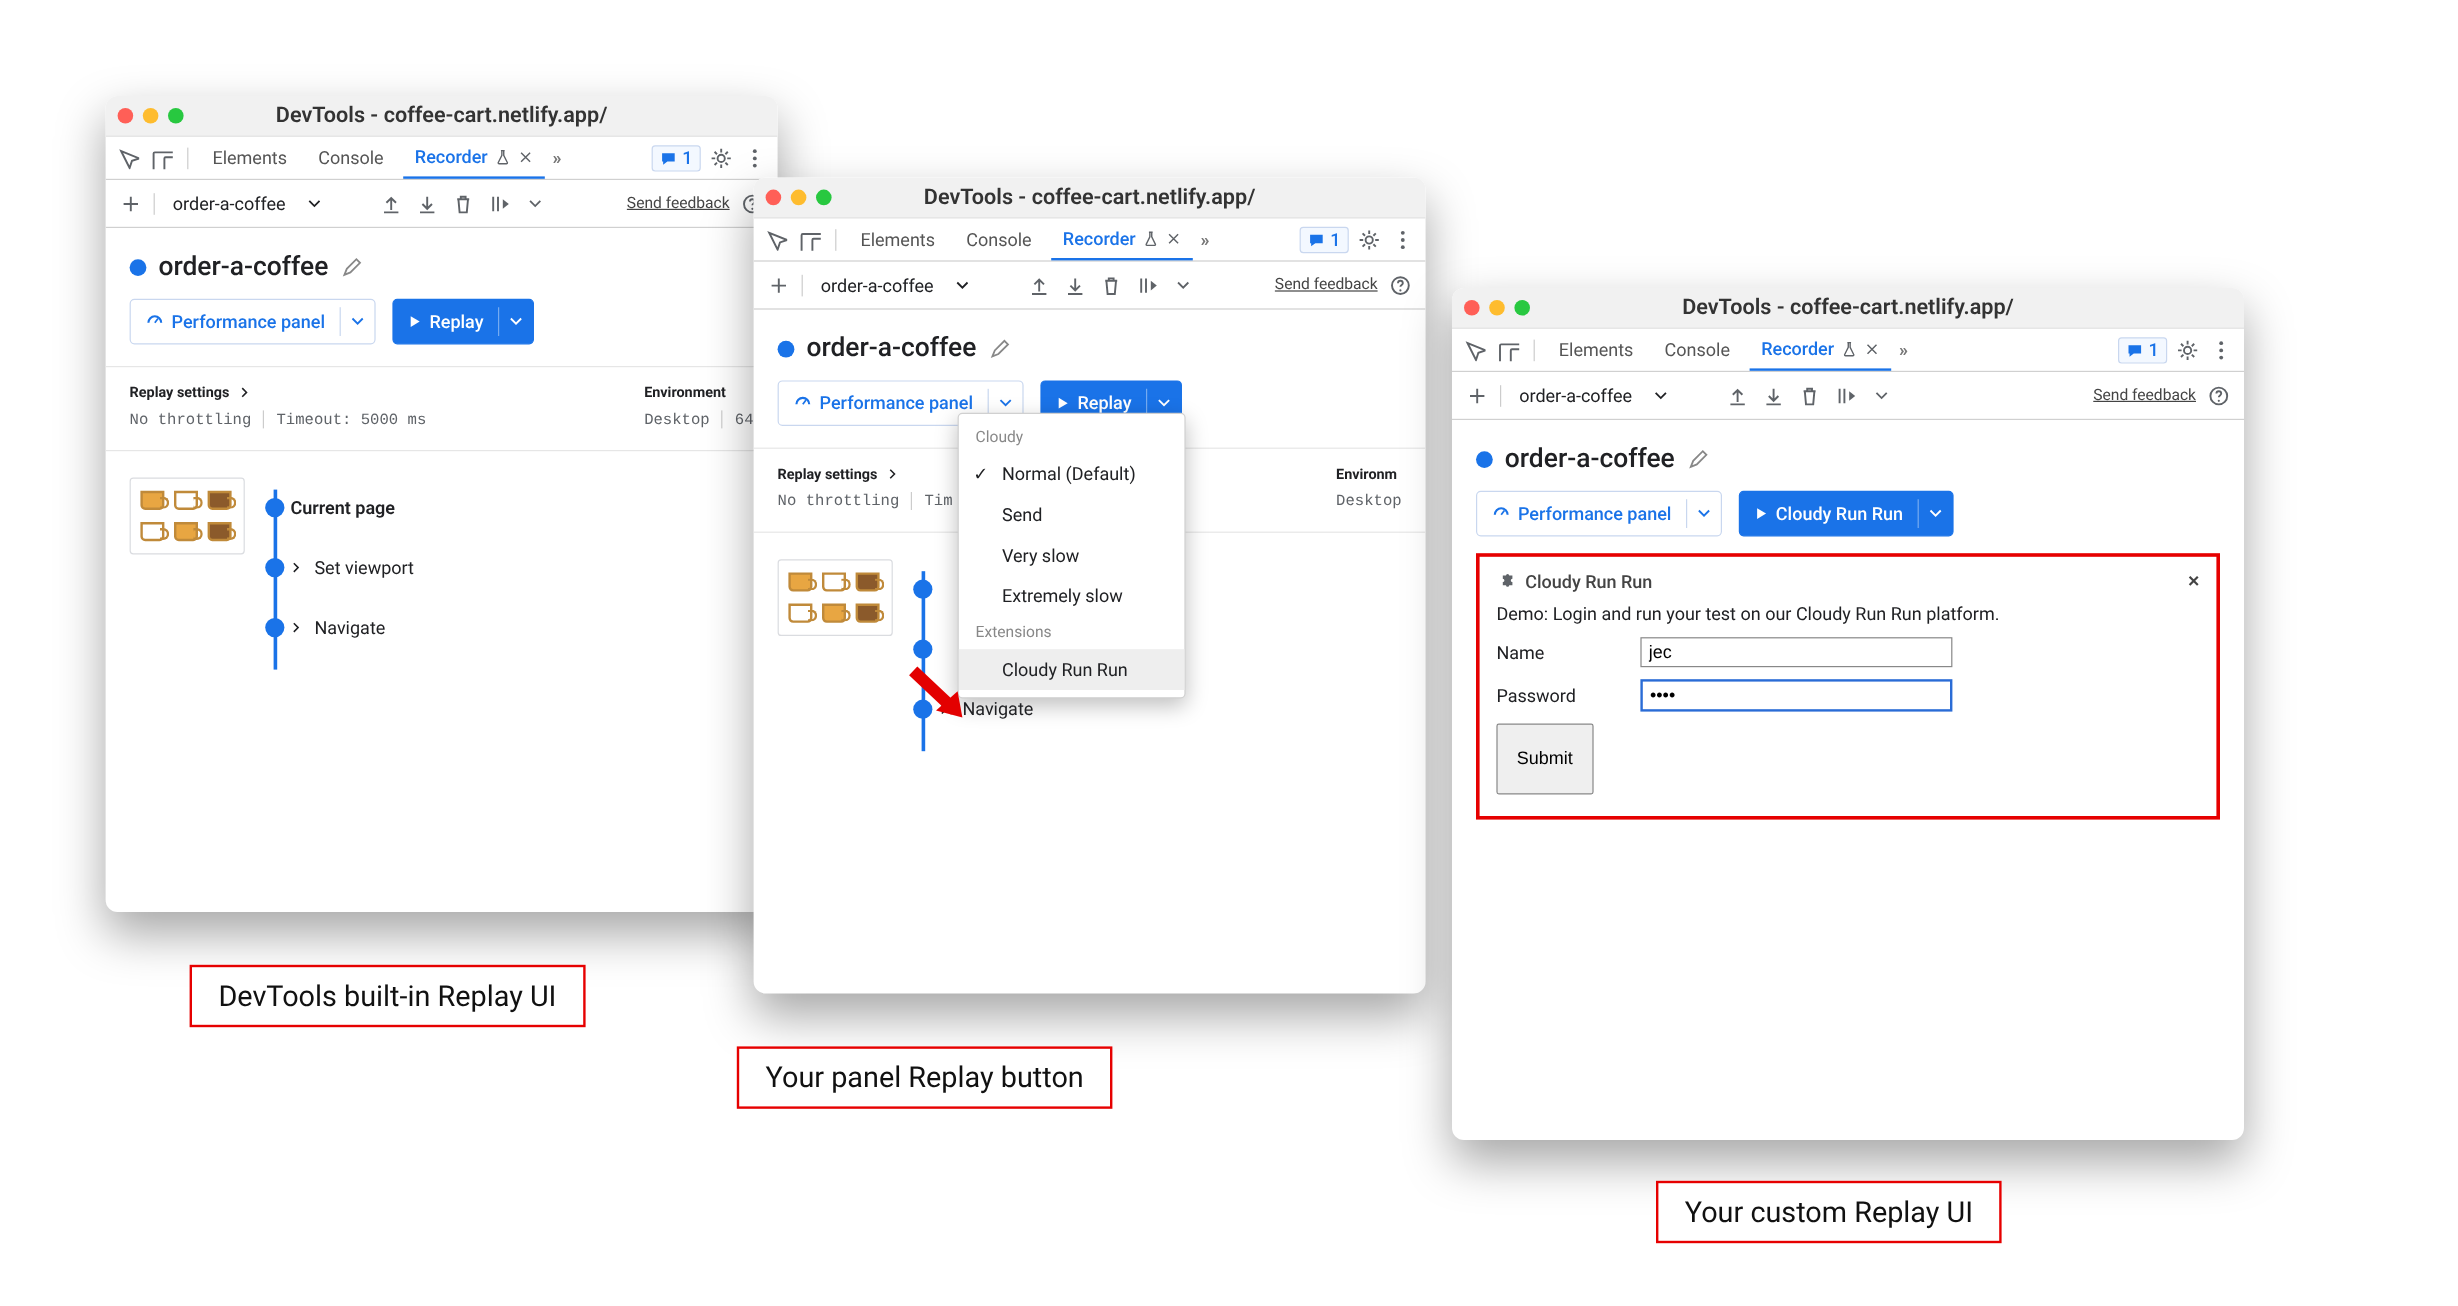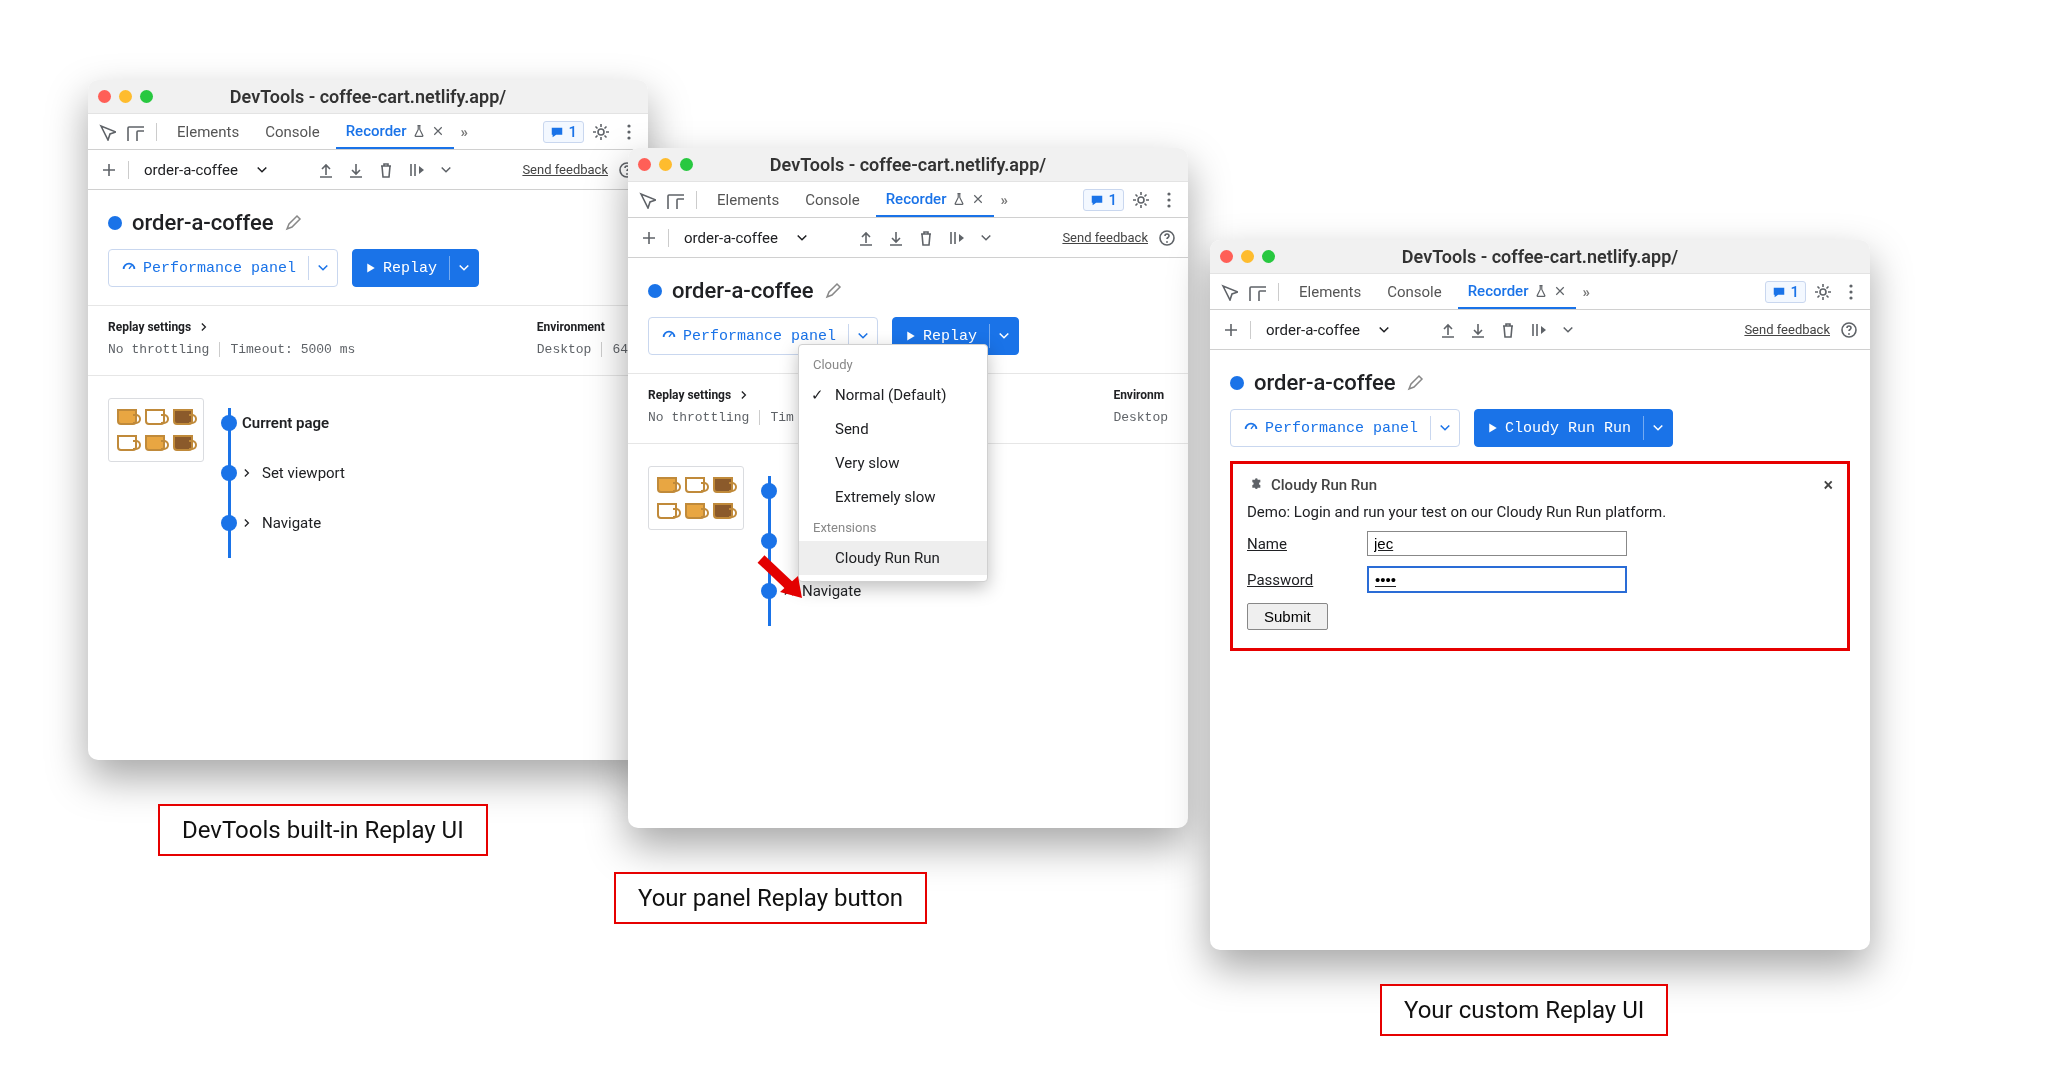--- a/index.html
+++ b/index.html
@@ -97,21 +97,21 @@
   .toolbar .fill { flex:1; }
   .feedback-link { text-decoration: underline; color:#444; font-size:13px; }
 
   
   .content { padding: 14px 20px 20px 20px; flex:1; overflow:hidden; }
   .recording-title {
     display:flex; align-items:center; gap:10px;
     font-size:22px; font-weight:500; margin:6px 0 14px 0;
   }
   .dot-blue { width:14px; height:14px; border-radius:50%; background:var(--blue); }
-  .btn-row { display:flex; gap:14px; margin-bottom:6px;font-family:Liberation Mono, monospace; }
+  .btn-row { display:flex; gap:14px; margin-bottom:6px; }
   .btn {
     display:inline-flex; align-items:center; gap:6px;
     border:1px solid #c9d7ef; color:var(--blue);
     padding:6px 12px; border-radius:4px; font-size:15px; background:#fff;
     cursor:pointer; font-weight:500;
   }
   .btn.split { padding-right:0; }
   .btn .chev { border-left:1px solid #c9d7ef; padding:6px 8px; margin-left:6px; display:flex; align-items:center; }
   .btn.primary { background: var(--blue); color:#fff; border-color:var(--blue); }
   .btn.primary .chev { border-left:1px solid rgba(255,255,255,0.4); }
@@ -147,27 +147,27 @@
   .menu .hdr { padding:6px 14px; color:#888; font-size:13px; }
   .menu .item { padding:8px 14px 8px 36px; position:relative; cursor:pointer; }
   .menu .item.checked::before { content:'✓'; position:absolute; left:12px; }
   .menu .item.hl { background:#eee; }
 
   
   .ext-panel {
     border:3px solid var(--red); margin-top:14px; padding:10px 14px 18px 14px; font-size:15px;
   }
   .ext-panel .ext-title { display:flex; align-items:center; justify-content:space-between; font-weight:500; color:#444; margin-bottom:8px; }
-  .formrow { display:flex; align-items:center; margin:10px 0; gap:20px;text-decoration:underline; }
+  .formrow { display:flex; align-items:center; margin:10px 0; gap:20px; }
   .formrow label { width:100px; }
   .formrow input {
     width:260px; padding:3px 6px; border:1px solid #888; font-size:15px; outline:none;
   }
   .formrow input.focus { border:2px solid #2a6cd6; }
-  .submitbtn { padding:4px 16px; border:1px solid #888; background:#efefef; border-radius:2px; font-size:15px; cursor:pointer; }
+  .submitbtn { padding:20px 16px; border:1px solid #888; background:#efefef; border-radius:2px; font-size:15px; cursor:pointer; }
 
   
   .caption {
     position:absolute; border:2px solid var(--red); background:#fff;
     padding:10px 22px; font-size:24px; color:#111;
   }
 
   
   .arrow { position:absolute; color:#e30000; }
 

